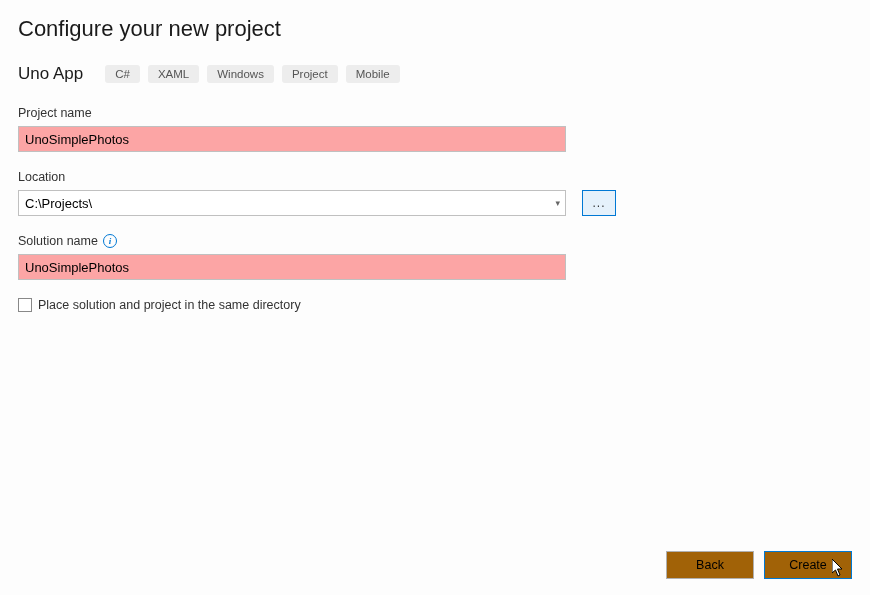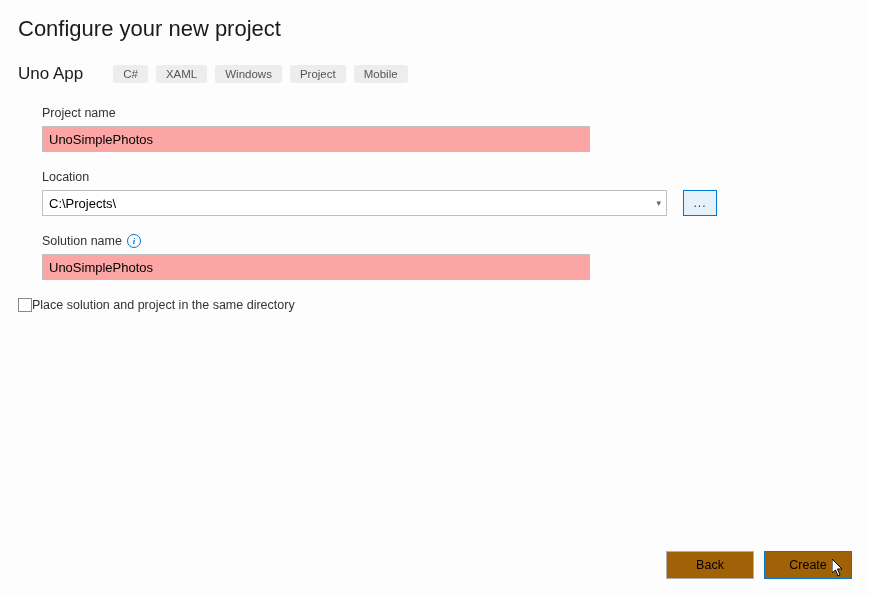--- a/index.html
+++ b/index.html
@@ -27,32 +27,31 @@
     }
     .template-row {
       display: flex;
       align-items: center;
       gap: 8px;
       margin-bottom: 22px;
     }
     .template-name {
       font-size: 17px;
       font-weight: 400;
-      margin-right: 22px;
+      margin-right: 14px;
     }
     .tag {
       background: #ededed;
       color: #555;
       font-size: 11.5px;
       padding: 3px 10px;
       border-radius: 3px;
     }
     .field-group {
       margin-bottom: 18px;
-      margin-left: 24px;
     }
     .field-label {
       font-size: 12.5px;
       color: #333;
       margin-bottom: 6px;
       display: flex;
       align-items: center;
       gap: 5px;
     }
     .info-icon {
@@ -78,21 +77,21 @@
       font-family: inherit;
       background: #fca5a5;
     }
     .location-row {
       display: flex;
       align-items: center;
       gap: 16px;
     }
     .combo-wrapper {
       position: relative;
-      width: 625px;
+      width: 548px;
     }
     .combo-input {
       width: 100%;
       height: 26px;
       border: 1px solid #c0c0c0;
       padding: 3px 24px 3px 6px;
       font-size: 13px;
       font-family: inherit;
       background: #fff;
     }
@@ -114,21 +113,21 @@
       font-size: 12px;
       display: flex;
       align-items: center;
       justify-content: center;
       cursor: pointer;
       letter-spacing: 1px;
     }
     .checkbox-row {
       display: flex;
       align-items: center;
-      gap: 0;
+      gap: 6px;
       margin-top: 14px;
     }
     .checkbox {
       width: 14px;
       height: 14px;
       border: 1px solid #888;
       background: #fff;
       cursor: pointer;
     }
     .checkbox-label {

